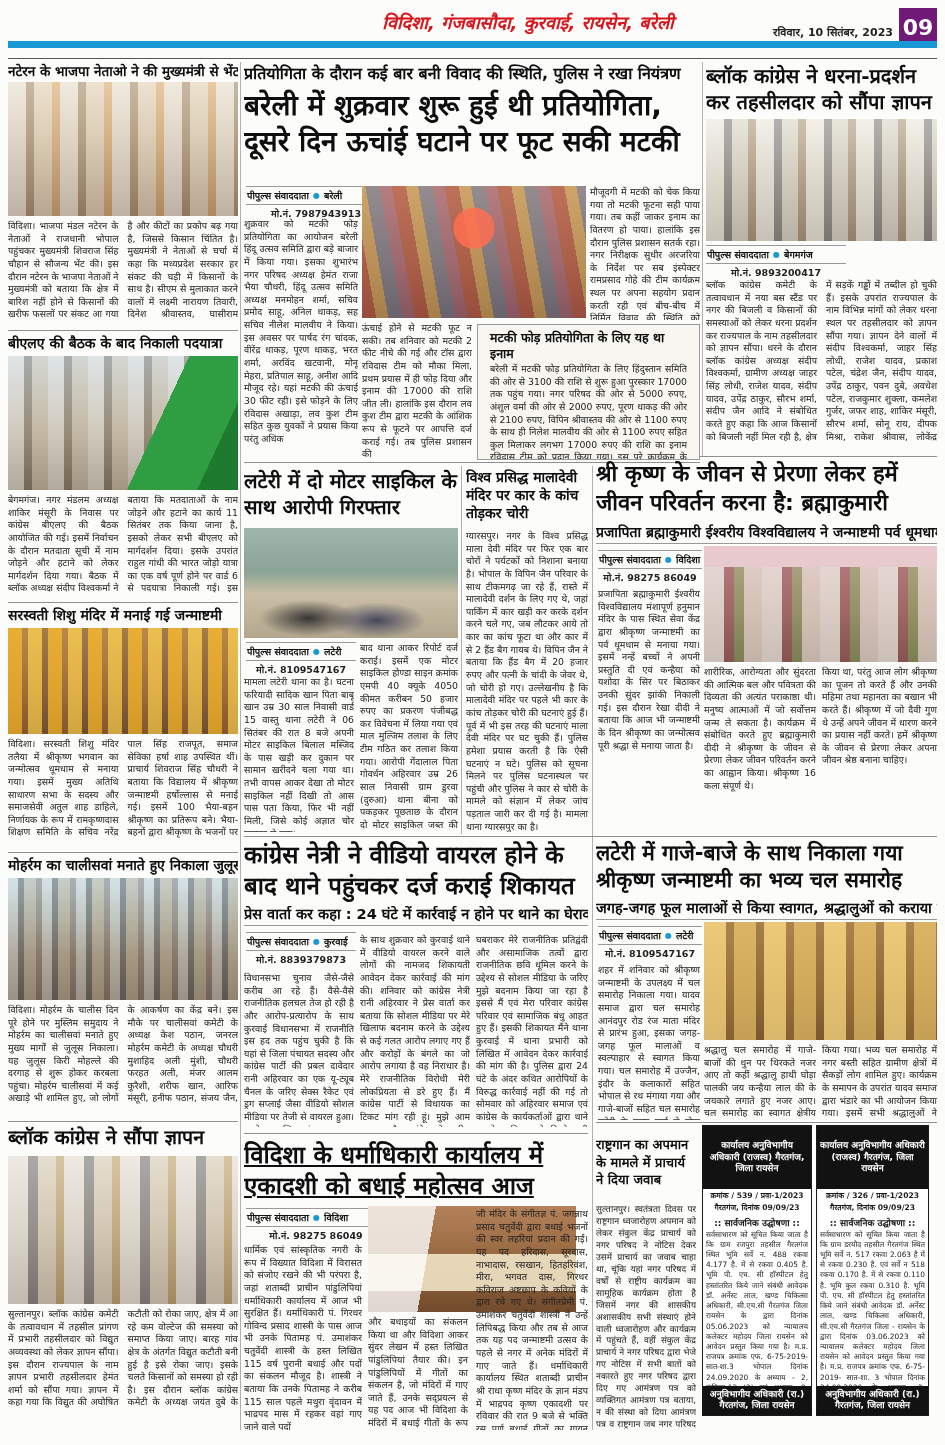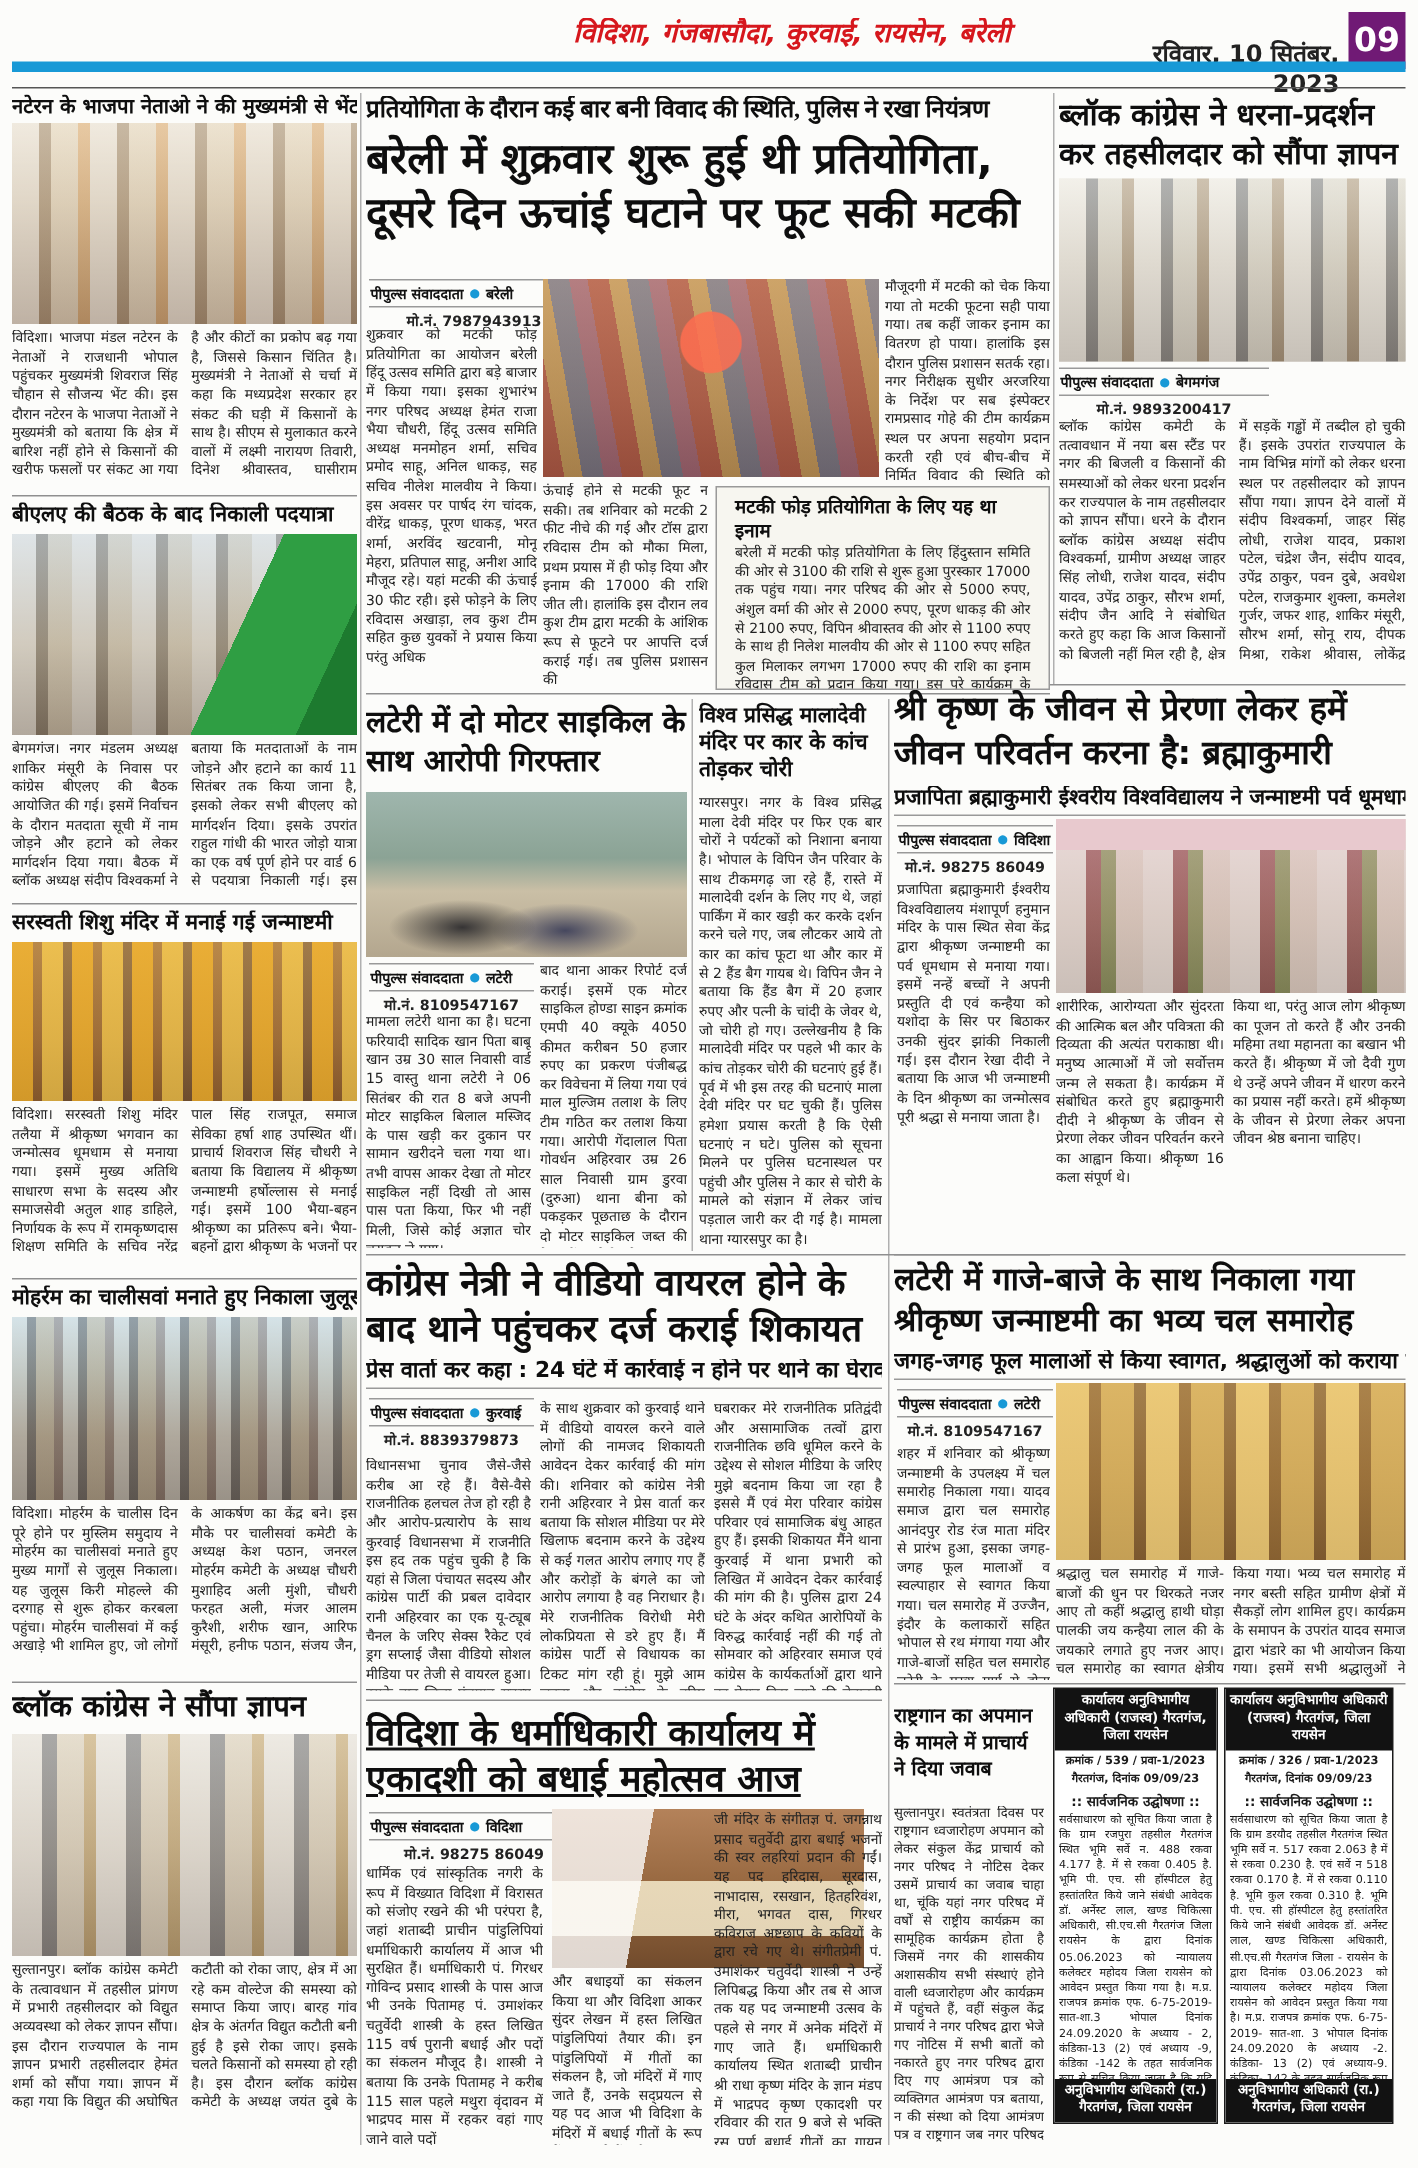--- a/index.html
+++ b/index.html
@@ -22,33 +22,33 @@
   .ph-d{background:repeating-linear-gradient(90deg,rgba(255,255,255,.3) 0 10px,rgba(60,60,70,.35) 10px 16px,rgba(210,190,160,.35) 16px 28px,rgba(120,90,90,.3) 28px 34px),linear-gradient(180deg,#c3d7de 0%,#aab3ad 30%,#8d8372 65%,#6e6354 100%);}
   .ph-e{background:repeating-linear-gradient(90deg,rgba(255,255,255,.45) 0 20px,rgba(70,80,100,.35) 20px 30px,rgba(240,230,210,.4) 30px 48px,rgba(200,150,60,.3) 48px 56px),linear-gradient(180deg,#dfd9cc 0%,#bfb3a0 50%,#8f8170 100%);}
   .ph-f{background:radial-gradient(circle at 50% 32%,rgba(255,110,80,.85) 0 20px,rgba(255,110,80,0) 21px),repeating-linear-gradient(80deg,rgba(200,80,60,.5) 0 14px,rgba(230,180,90,.5) 14px 26px,rgba(110,130,170,.45) 26px 40px,rgba(180,100,140,.45) 40px 52px),linear-gradient(180deg,#b59478 0%,#8a6c55 60%,#63493a 100%);}
   .ph-g{background:repeating-linear-gradient(90deg,rgba(255,255,255,.5) 0 18px,rgba(80,90,110,.35) 18px 26px,rgba(235,235,230,.45) 26px 42px,rgba(150,120,90,.3) 42px 50px),linear-gradient(180deg,#e6e2d5 0%,#c0b6a2 45%,#8e8270 100%);}
   .ph-h{background:radial-gradient(ellipse 70px 26px at 30% 82%,rgba(30,30,35,.85),rgba(30,30,35,0) 70%),radial-gradient(ellipse 70px 26px at 62% 84%,rgba(40,45,80,.8),rgba(40,45,80,0) 70%),linear-gradient(180deg,#9fb6ad 0%,#8ba395 40%,#cabfa6 60%,#b3a68e 100%);}
   .ph-j{background:linear-gradient(180deg,#e8c9ce 0 18%,rgba(0,0,0,0) 18%),repeating-linear-gradient(90deg,rgba(255,255,255,.6) 0 20px,rgba(150,60,80,.35) 20px 30px,rgba(120,180,90,.35) 30px 40px,rgba(250,245,240,.55) 40px 58px),linear-gradient(180deg,#caa3a0 0%,#a4806f 55%,#7c5f4e 100%);}
   .ph-l{background:repeating-linear-gradient(90deg,rgba(240,205,120,.8) 0 22px,rgba(140,95,45,.6) 22px 30px,rgba(220,180,95,.75) 30px 52px,rgba(120,80,40,.55) 52px 60px),linear-gradient(180deg,#d9b978 0%,#b08c50 55%,#7e6136 100%);}
   .ph-m{background:linear-gradient(100deg,rgba(255,255,255,.78) 8% 30%,rgba(0,0,0,0) 30%),linear-gradient(180deg,rgba(0,0,0,0) 0 45%,rgba(245,235,205,.85) 45% 80%,rgba(0,0,0,0) 80%),linear-gradient(180deg,#b4825a 0%,#96673f 50%,#714b2c 100%);}
   .logo-txt{font-weight:700;font-size:29px;color:#000;line-height:1;letter-spacing:-.5px;}
   .notice{border:1.5px solid #1a1a1a;background:#fff;overflow:hidden;}
-  .notice-head{background:#121212;color:#fff;font-weight:700;font-size:9px;line-height:1.3;text-align:center;padding:3px 2px;}
+  .notice-head{background:#121212;color:#fff;font-weight:700;font-size:9px;line-height:1.3;text-align:center;padding:14px 2px;}
   .notice-ref{font-weight:700;font-size:7.6px;text-align:center;line-height:1.35;padding-top:2px;}
   .notice-title{font-weight:700;font-size:9px;text-align:center;margin:2px 0 1px 0;}
   .notice-body{font-size:7.4px;line-height:1.38;text-align:justify;padding:0 3px;overflow:hidden;}
   .notice-foot{position:absolute;left:0;right:0;bottom:0;background:#121212;color:#fff;font-weight:700;font-size:9px;line-height:1.3;text-align:center;padding:3px 2px;}
   .boxed{border:1px solid #9a9a9a;background:#f7f6f0;padding:5px 12px;overflow:hidden;}
 </style>
 </head>
 <body>
 
 <div class="abs" style="left:8px;top:8px;width:929px;height:40px;">
   <div class="abs hl red" style="left:280px;top:4px;width:480px;font-size:18px;text-align:center;white-space:nowrap;overflow:hidden;font-style:italic;">विदिशा, गंजबासौदा, कुरवाई, रायसेन, बरेली</div>
-  <div class="abs" style="left:760px;top:16px;width:125px;font-size:16px;font-weight:700;text-align:right;color:#222;">रविवार, 10 सितंबर, 2023</div>
+  <div class="abs" style="left:760px;top:16px;width:125px;font-size:11px;font-weight:700;text-align:right;color:#222;">रविवार, 10 सितंबर, 2023</div>
   <div class="abs" style="left:891px;top:0px;width:38px;height:38px;background:#701a75;color:#fff;font-weight:700;font-size:22px;display:flex;align-items:center;justify-content:center;">09</div>
 </div>
 <div class="abs" style="left:8px;top:41px;width:929px;height:7px;background:#1899d6;"></div>
 <div class="abs hr" style="left:8px;top:58px;width:929px;border-color:#555;"></div>
 
 <div class="abs vr" style="left:240px;top:62px;height:1368px;"></div>
 <div class="abs vr" style="left:702px;top:62px;height:394px;"></div>
 <div class="abs vr" style="left:592px;top:466px;height:964px;"></div>
 <div class="abs vr" style="left:461px;top:466px;height:368px;"></div>
 <div class="abs hr" style="left:8px;top:330px;width:230px;"></div>
@@ -75,21 +75,21 @@
 <div class="abs body-txt cols2" style="left:8px;top:738px;width:230px;height:110px;">विदिशा। सरस्वती शिशु मंदिर तलैया में श्रीकृष्ण भगवान का जन्मोत्सव धूमधाम से मनाया गया। इसमें मुख्य अतिथि साधारण सभा के सदस्य और समाजसेवी अतुल शाह डाहिले, निर्णायक के रूप में रामकृष्णदास शिक्षण समिति के सचिव नरेंद्र पाल सिंह राजपूत, समाज सेविका हर्षा शाह उपस्थित थीं। प्राचार्य शिवराज सिंह चौधरी ने बताया कि विद्यालय में श्रीकृष्ण जन्माष्टमी हर्षोल्लास से मनाई गई। इसमें 100 भैया-बहन श्रीकृष्ण का प्रतिरूप बने। भैया-बहनों द्वारा श्रीकृष्ण के भजनों पर आकर्षक नृत्य की प्रस्तुति दी गई। उपस्थित निर्णायकों द्वारा नृत्य वाले भैया-बहनों को पुरस्कृत किया गया।</div>
 
 <div class="abs hl ovh" style="left:8px;top:857px;width:230px;height:19px;font-size:14px;white-space:nowrap;">मोहर्रम का चालीसवां मनाते हुए निकाला जुलूस</div>
 <div class="abs photo ph-d" style="left:8px;top:878px;width:230px;height:122px;"></div>
 <div class="abs body-txt cols2" style="left:8px;top:1004px;width:230px;height:113px;">विदिशा। मोहर्रम के चालीस दिन पूरे होने पर मुस्लिम समुदाय ने मोहर्रम का चालीसवां मनाते हुए मुख्य मार्गों से जुलूस निकाला। यह जुलूस किरी मोहल्ले की दरगाह से शुरू होकर करबला पहुंचा। मोहर्रम चालीसवां में कई अखाड़े भी शामिल हुए, जो लोगों के आकर्षण का केंद्र बने। इस मौके पर चालीसवां कमेटी के अध्यक्ष केश पठान, जनरल मोहर्रम कमेटी के अध्यक्ष चौधरी मुशाहिद अली मुंशी, चौधरी फरहत अली, मंजर आलम कुरैशी, शरीफ खान, आरिफ मंसूरी, हनीफ पठान, संजय जैन, राहुल कुशवाह, दीपक कुशवाह, आशिफ अब्दी फैज, रजा तौफीक अली, हाकिम रजा राजा, सलीम पठान आदि शामिल थे।</div>
 
 <div class="abs hl ovh" style="left:8px;top:1126px;width:230px;height:26px;font-size:19.5px;white-space:nowrap;">ब्लॉक कांग्रेस ने सौंपा ज्ञापन</div>
 <div class="abs photo ph-e" style="left:8px;top:1156px;width:230px;height:148px;"></div>
 <div class="abs body-txt cols2" style="left:8px;top:1308px;width:230px;height:112px;">सुल्तानपुर। ब्लॉक कांग्रेस कमेटी के तत्वावधान में तहसील प्रांगण में प्रभारी तहसीलदार को विद्युत अव्यवस्था को लेकर ज्ञापन सौंपा। इस दौरान राज्यपाल के नाम ज्ञापन प्रभारी तहसीलदार हेमंत शर्मा को सौंपा गया। ज्ञापन में कहा गया कि विद्युत की अघोषित कटौती को रोका जाए, क्षेत्र में आ रहे कम वोल्टेज की समस्या को समाप्त किया जाए। बारह गांव क्षेत्र के अंतर्गत विद्युत कटौती बनी हुई है इसे रोका जाए। इसके चलते किसानों को समस्या हो रही है। इस दौरान ब्लॉक कांग्रेस कमेटी के अध्यक्ष जयंत दुबे के साथ नगर एवं क्षेत्र के दर्जनों कार्यकर्ता उपस्थित थे।</div>
 
-<div class="abs hl ovh" style="left:244px;top:64px;width:456px;height:22px;font-size:16px;white-space:nowrap;font-family:Liberation Serif, serif;">प्रतियोगिता के दौरान कई बार बनी विवाद की स्थिति, पुलिस ने रखा नियंत्रण</div>
+<div class="abs hl ovh" style="left:244px;top:64px;width:456px;height:22px;font-size:16px;white-space:nowrap;">प्रतियोगिता के दौरान कई बार बनी विवाद की स्थिति, पुलिस ने रखा नियंत्रण</div>
 <div class="abs hl ovh" style="left:244px;top:88px;width:456px;height:88px;font-size:28px;line-height:1.3;">बरेली में शुक्रवार शुरू हुई थी प्रतियोगिता, दूसरे दिन ऊचांई घटाने पर फूट सकी मटकी</div>
 <div class="abs" style="left:246px;top:186px;width:140px;">
   <div class="byline">
       <span>पीपुल्स संवाददाता</span>
       <span class="dot">●</span>
       <span>बरेली</span>
     </div>
   <div class="phone">मो.नं. 7987943913</div>
 </div>
 <div class="abs body-txt" style="left:244px;top:218px;width:114px;height:242px;">शुक्रवार को मटकी फोड़ प्रतियोगिता का आयोजन बरेली हिंदू उत्सव समिति द्वारा बड़े बाजार में किया गया। इसका शुभारंभ नगर परिषद अध्यक्ष हेमंत राजा भैया चौधरी, हिंदू उत्सव समिति अध्यक्ष मनमोहन शर्मा, सचिव प्रमोद साहू, अनिल धाकड़, सह सचिव नीलेश मालवीय ने किया। इस अवसर पर पार्षद रंग चांदक, वीरेंद्र धाकड़, पूरण धाकड़, भरत शर्मा, अरविंद खटवानी, मोनू मेहरा, प्रतिपाल साहू, अनीश आदि मौजूद रहे। यहां मटकी की ऊंचाई 30 फीट रही। इसे फोड़ने के लिए रविदास अखाड़ा, लव कुश टीम सहित कुछ युवकों ने प्रयास किया परंतु अधिक</div>

